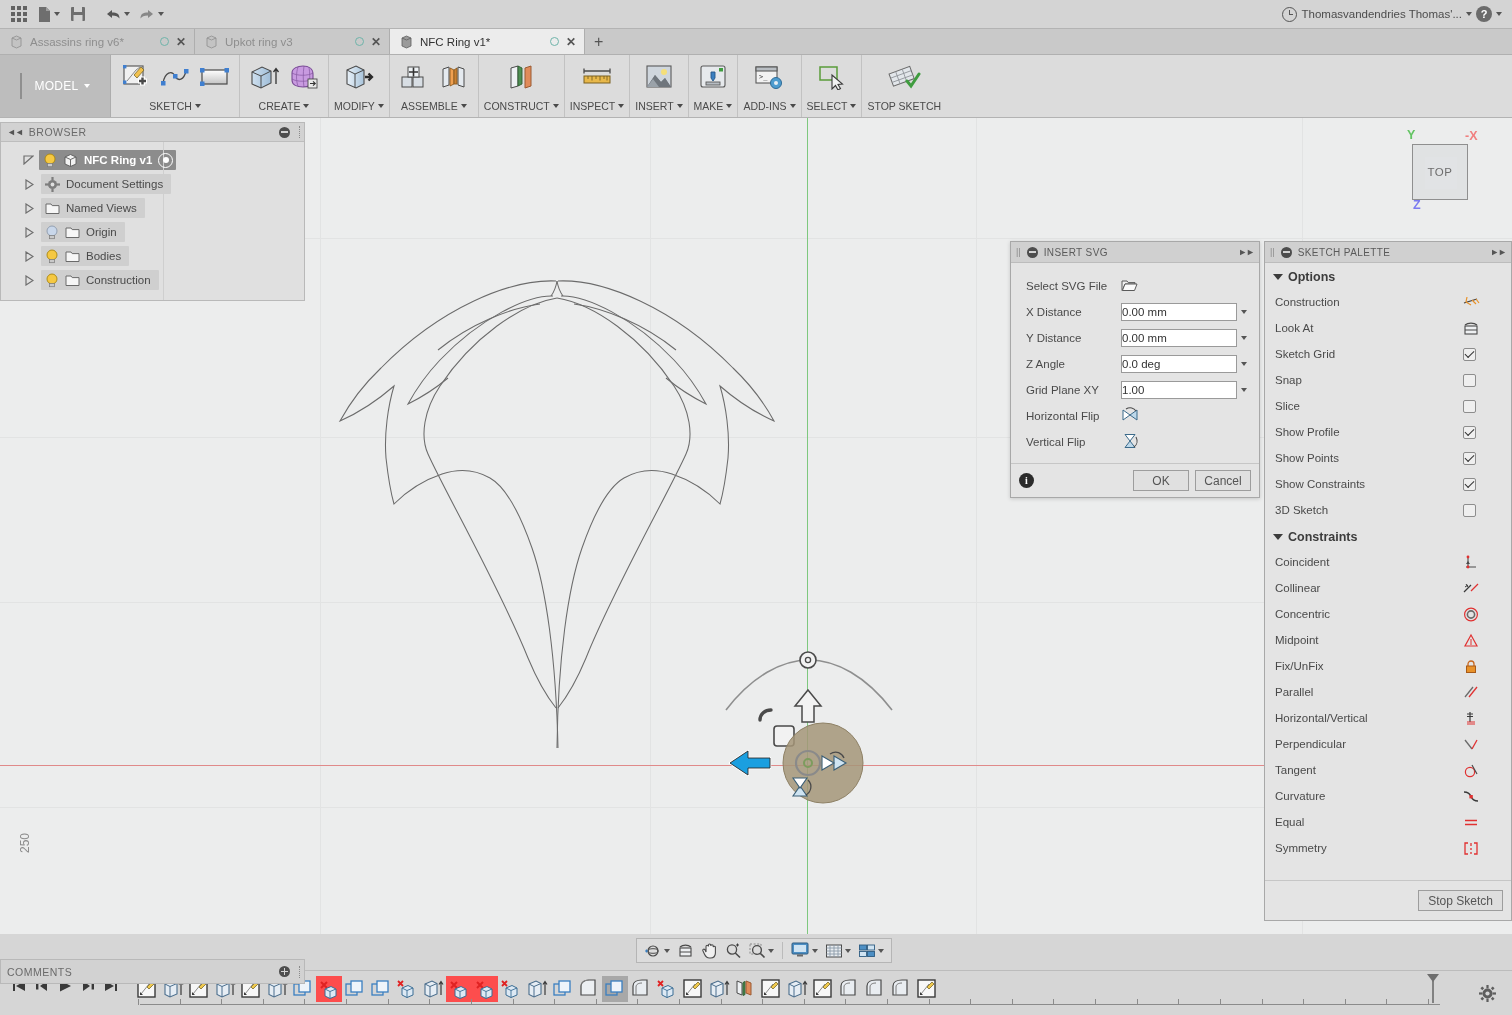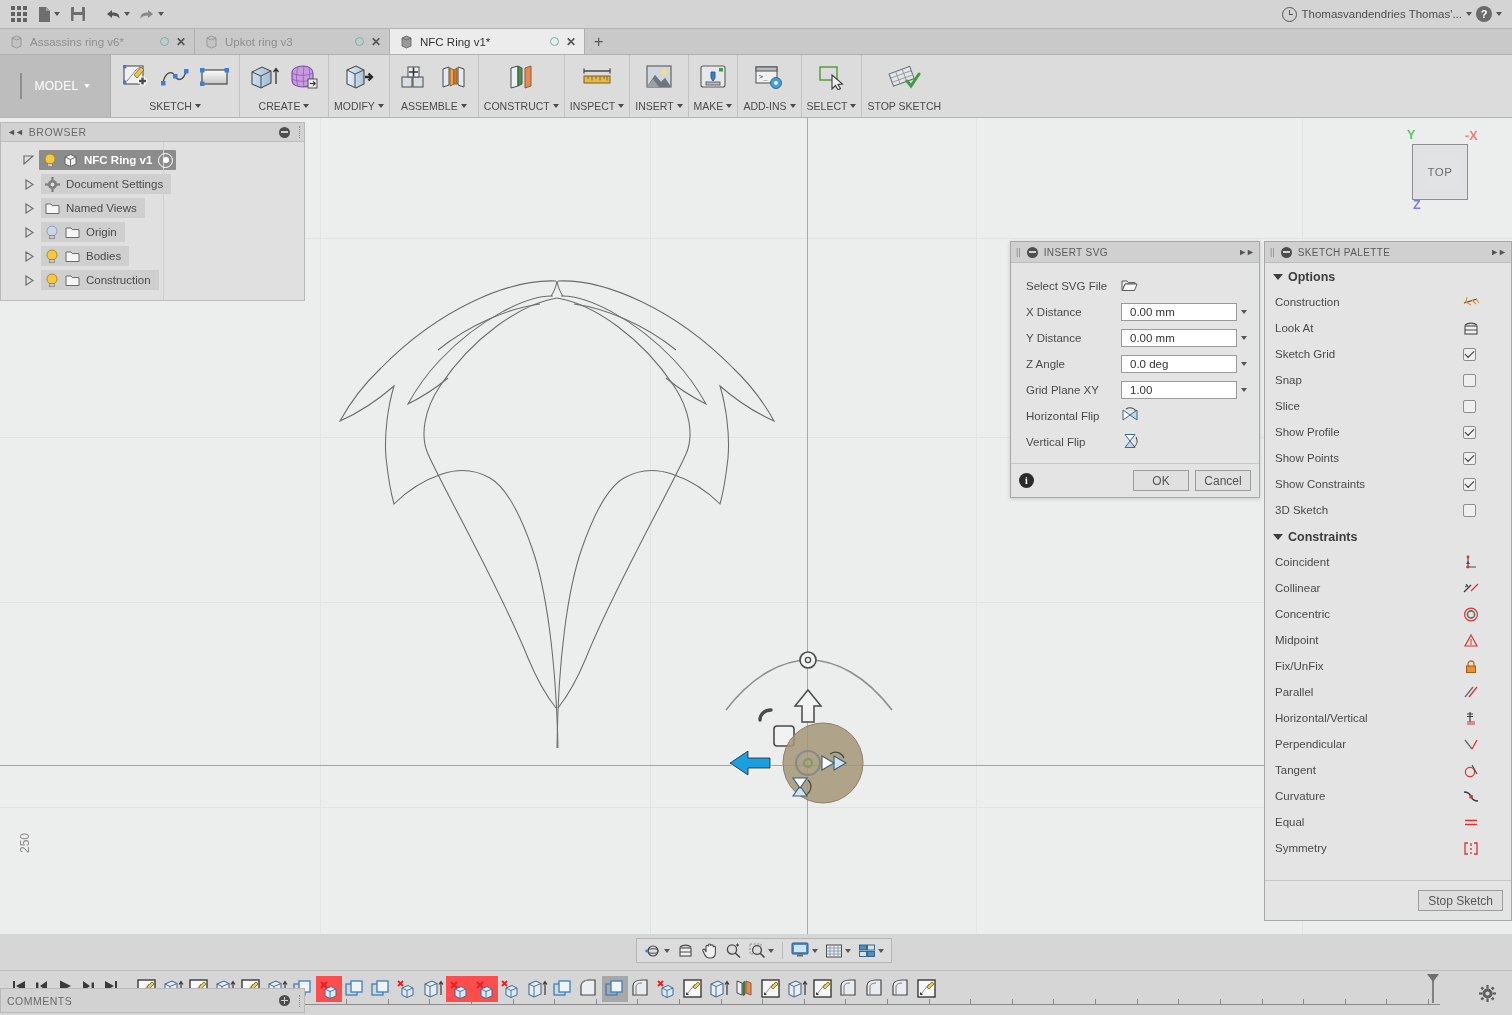--- a/index.html
+++ b/index.html
@@ -150,21 +150,21 @@
     padding:0 5px 0 5px; border-bottom:1px solid #bcbcbc;
   }
   .dlg-title { font-size:10px; color:#5a5a5a; letter-spacing:.4px; flex:1; }
   .dlg-grip { font-size:9px;color:#8a8a8a; }
   .dlg-expand { color:#555; font-size:9px; letter-spacing:-1px; }
   .dlg-body { padding:10px 8px 8px 8px; }
   .frow { display:flex; align-items:center; height:26px; margin-bottom:0px; }
   .flabel { width:95px; font-size:11.5px; color:#4a4a4a;margin-left:7px; }
   .finput {
     flex:1; height:18px; background:#fff; border:1px solid #9a9a9a;
-    font-size:11.5px; color:#333; padding:0 8px; display:flex; align-items:center;
+    font-size:11.5px; color:#333; padding:0 0; display:flex; align-items:center;
   }
   .fdrop { width:14px; display:flex; align-items:center; justify-content:center; }
   .folder-open { width:17px;height:14px; }
   .flip-ic { width:18px;height:16px; }
   .dlg-foot {
     border-top:1px solid #c6c6c6; height:34px; display:flex; align-items:center;
     padding:0 8px; gap:6px;
   }
   .info-ic {
     width:15px;height:15px;border-radius:50%;background:#2b2b2b;color:#fff;
@@ -201,21 +201,21 @@
   }
   .pal-foot { position:absolute; left:0; right:0; bottom:0; height:40px; border-top:1px solid #c6c6c6; }
   .stop-sketch-btn {
     position:absolute; right:8px; top:9px; height:21px; padding:0 9px;
     background:#dedede; border:1px solid #9d9d9d; font-size:12px; color:#555;
     display:flex; align-items:center; justify-content:center;
   }
 
   
   .comments {
-    position:absolute; left:0; top:988px; width:305px; height:25px;
+    position:absolute; left:0; top:959px; width:305px; height:25px;
     background:#d2d2d2; border:1px solid #b9b9b9;
     display:flex; align-items:center; gap:6px; padding:0 4px 0 6px; z-index:6;
   }
   .dot-plus { width:11px;height:11px;border-radius:50%;background:#4d4d4d;position:relative; }
   .dot-plus::after { content:"";position:absolute;left:2px;top:4.6px;width:7px;height:1.8px;background:#d2d2d2; }
   .dot-plus::before { content:"";position:absolute;left:4.6px;top:2px;width:1.8px;height:7px;background:#d2d2d2; }
 
   
   .navbar {
     position:absolute; left:636px; top:938px; height:25px;

